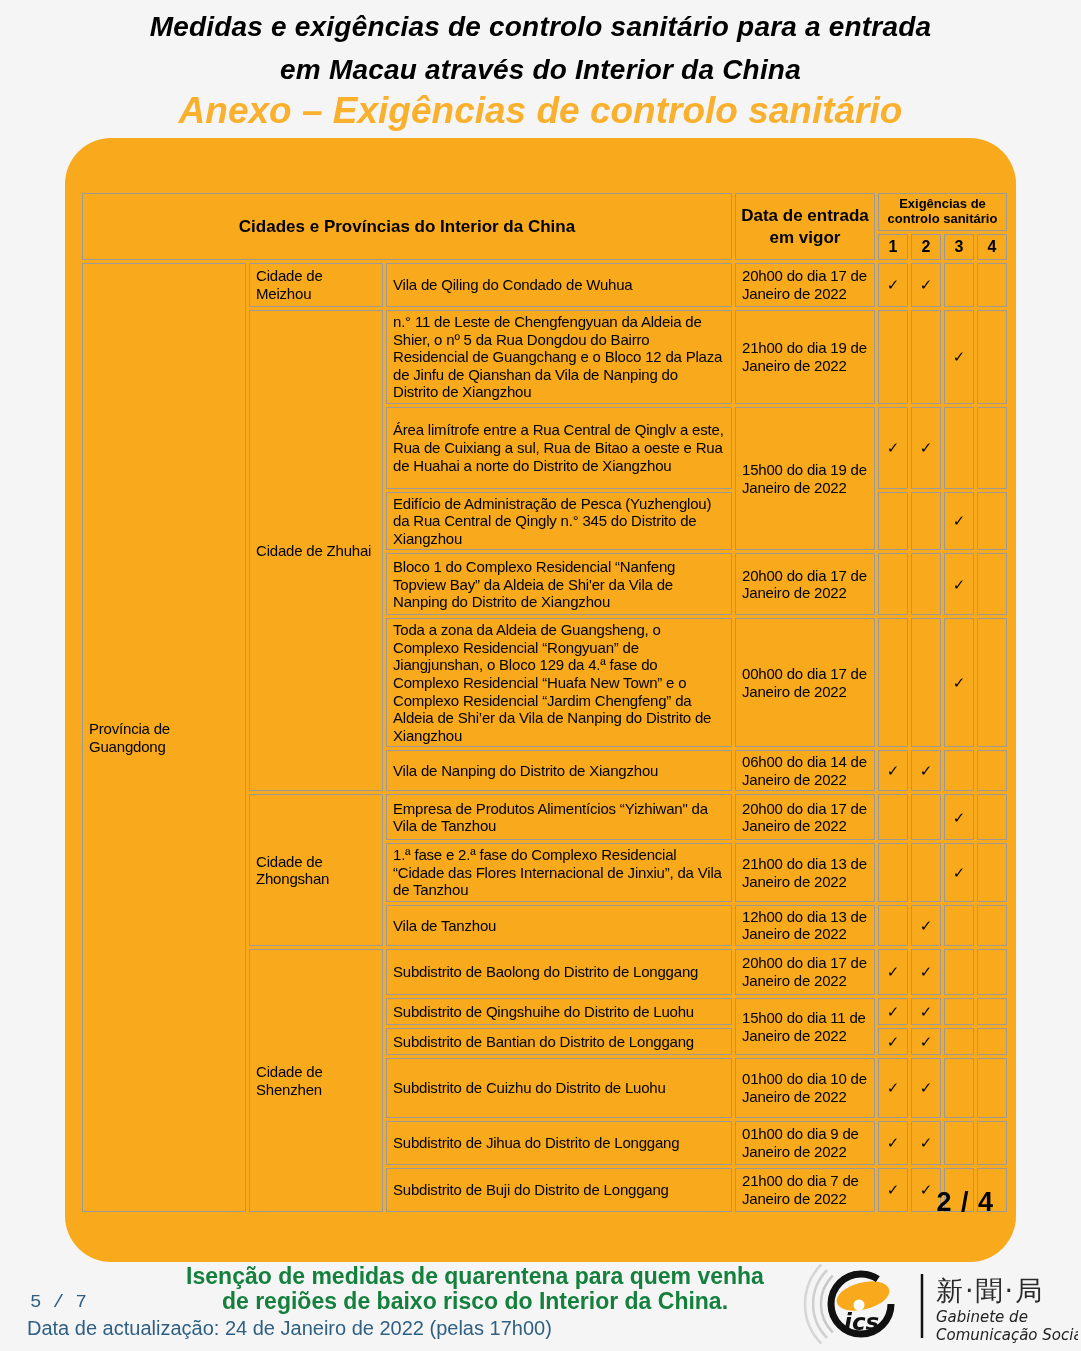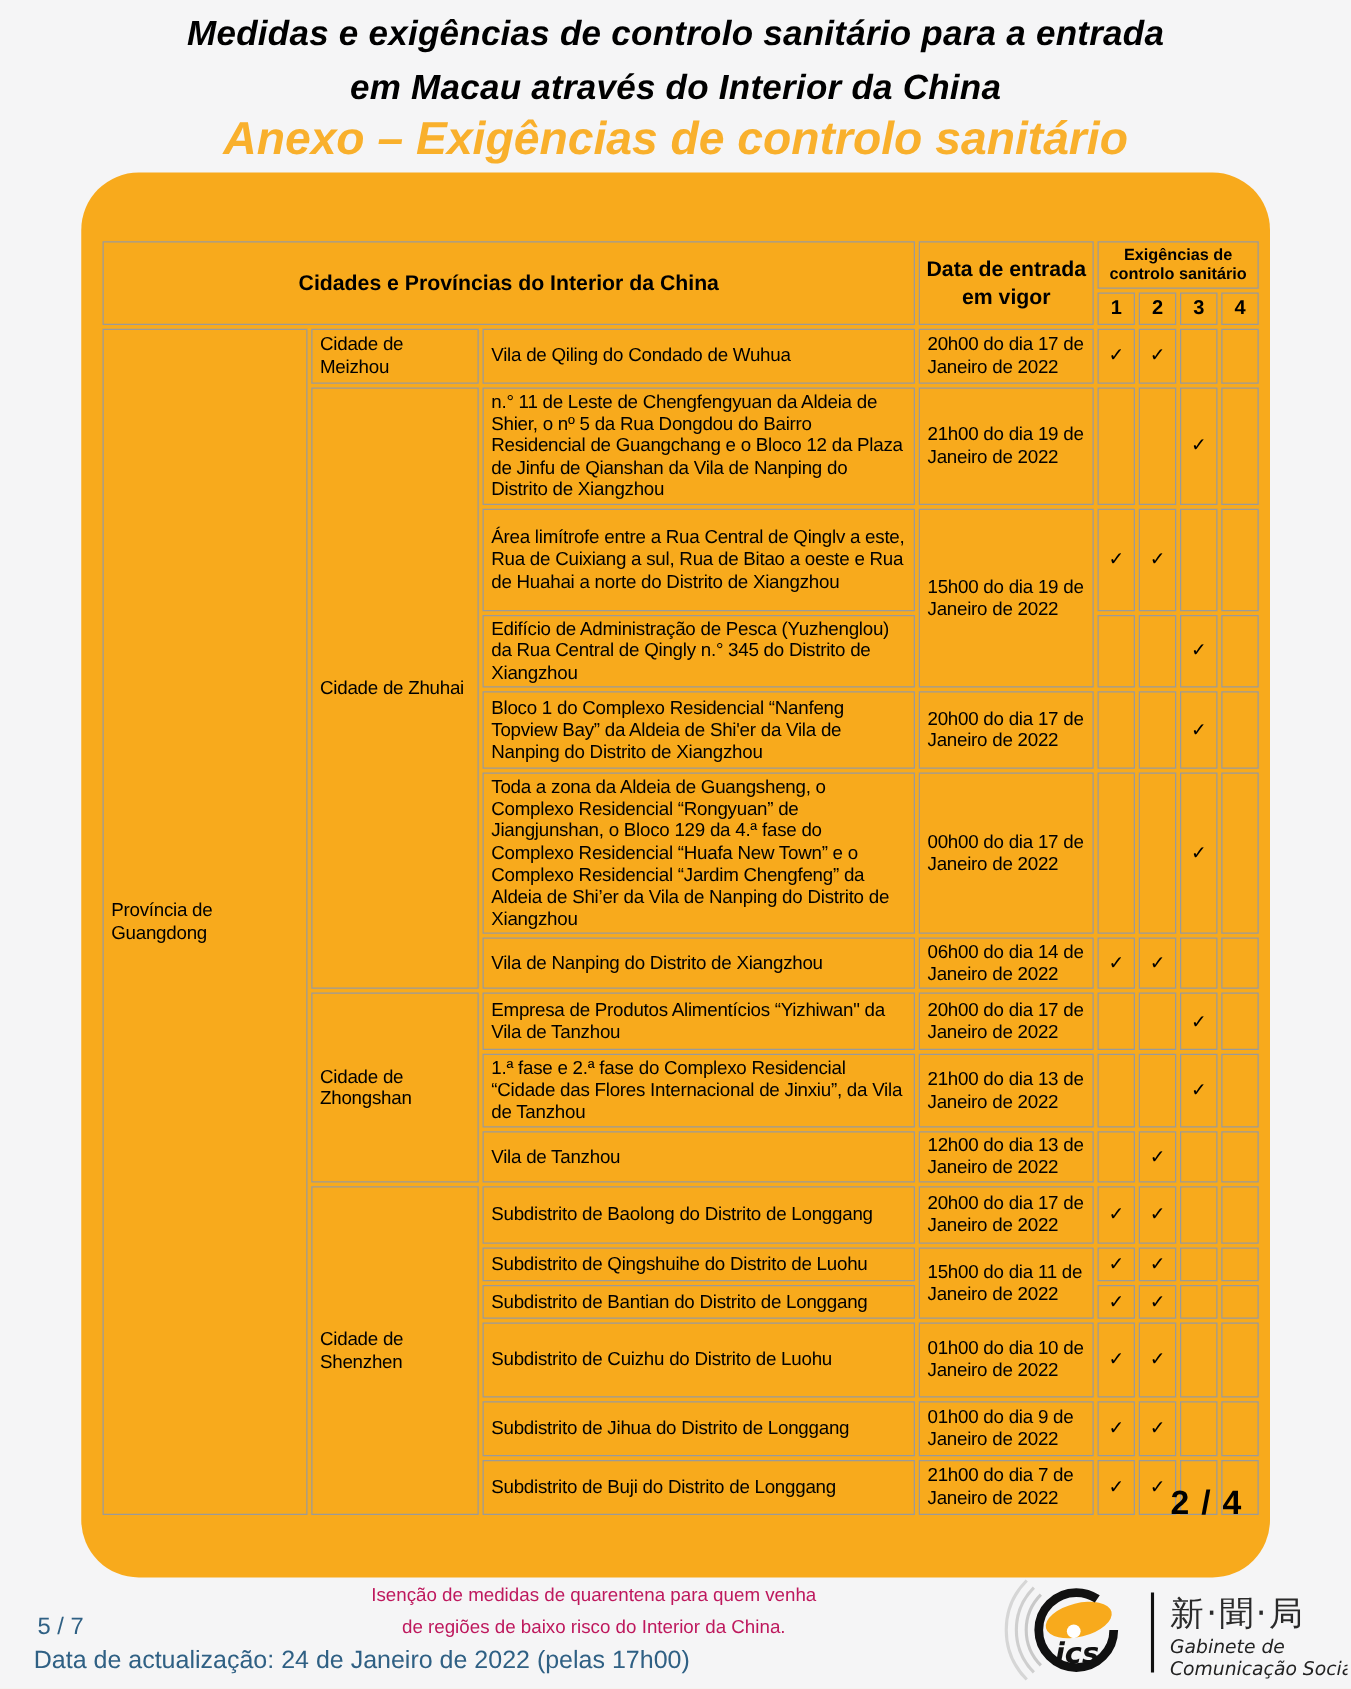--- a/index.html
+++ b/index.html
@@ -19,23 +19,23 @@
             table-layout:fixed;}
   .tbl th,.tbl td{border:1px solid #9A9A9A;background:#F8AA1C;box-sizing:border-box;
                   color:#000;vertical-align:middle;overflow:hidden;}
   .tbl th{font-weight:bold;text-align:center;padding:2px;}
   .th-main{font-size:17px;line-height:1.25;}
   .th-req{font-size:13px;line-height:1.15;}
   .th-num{font-size:16px;font-weight:normal;}
   .tbl td{font-size:15px;line-height:1.17;padding:2px 6px;text-align:left;letter-spacing:-0.2px;}
   td.chk{text-align:center;padding:0;font-size:15px;}
   
-  .fpage{position:absolute;left:30px;top:1291px;font-size:19px;color:#2F6084;}
+  .fpage{position:absolute;left:30px;top:1291px;font-size:19px;color:#2F6084;font-family:Liberation Mono, monospace;}
   .fnote{position:absolute;left:185px;top:1264px;width:580px;text-align:center;
-         font-weight:normal;font-size:15px;line-height:25px;color:#be185d;}
+         font-weight:bold;font-size:23px;line-height:25px;color:#15803d;}
   .fupdate{position:absolute;left:27px;top:1317px;font-size:20px;color:#2F6084;}
   .logo{position:absolute;left:786px;top:1262px;}
 </style>
 </head>
 <body>
 
 <div class="page">
 
   <div class="titles">
     <div class="t1">Medidas e exigências de controlo sanitário para a entrada</div>

